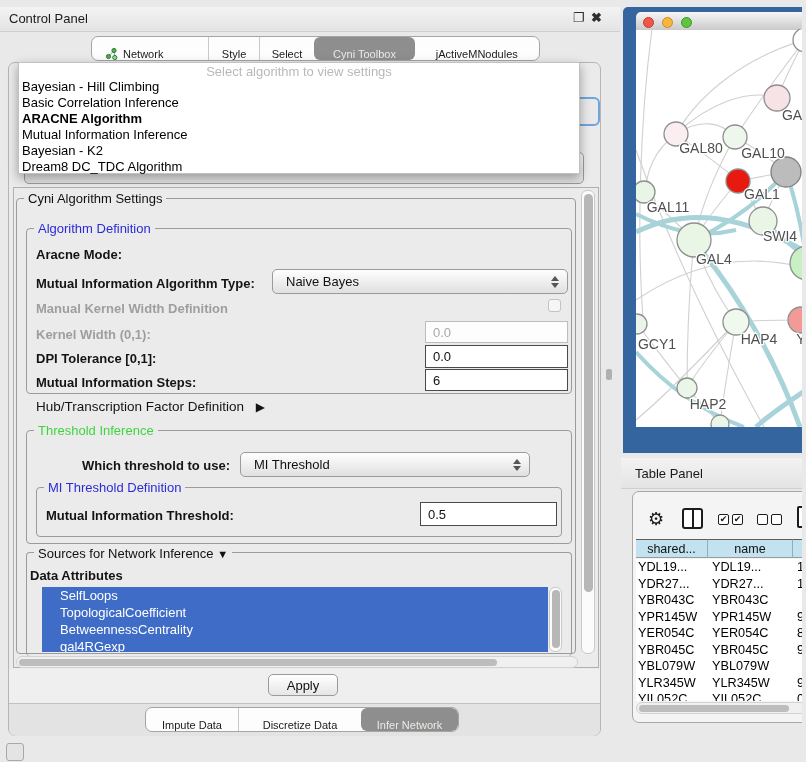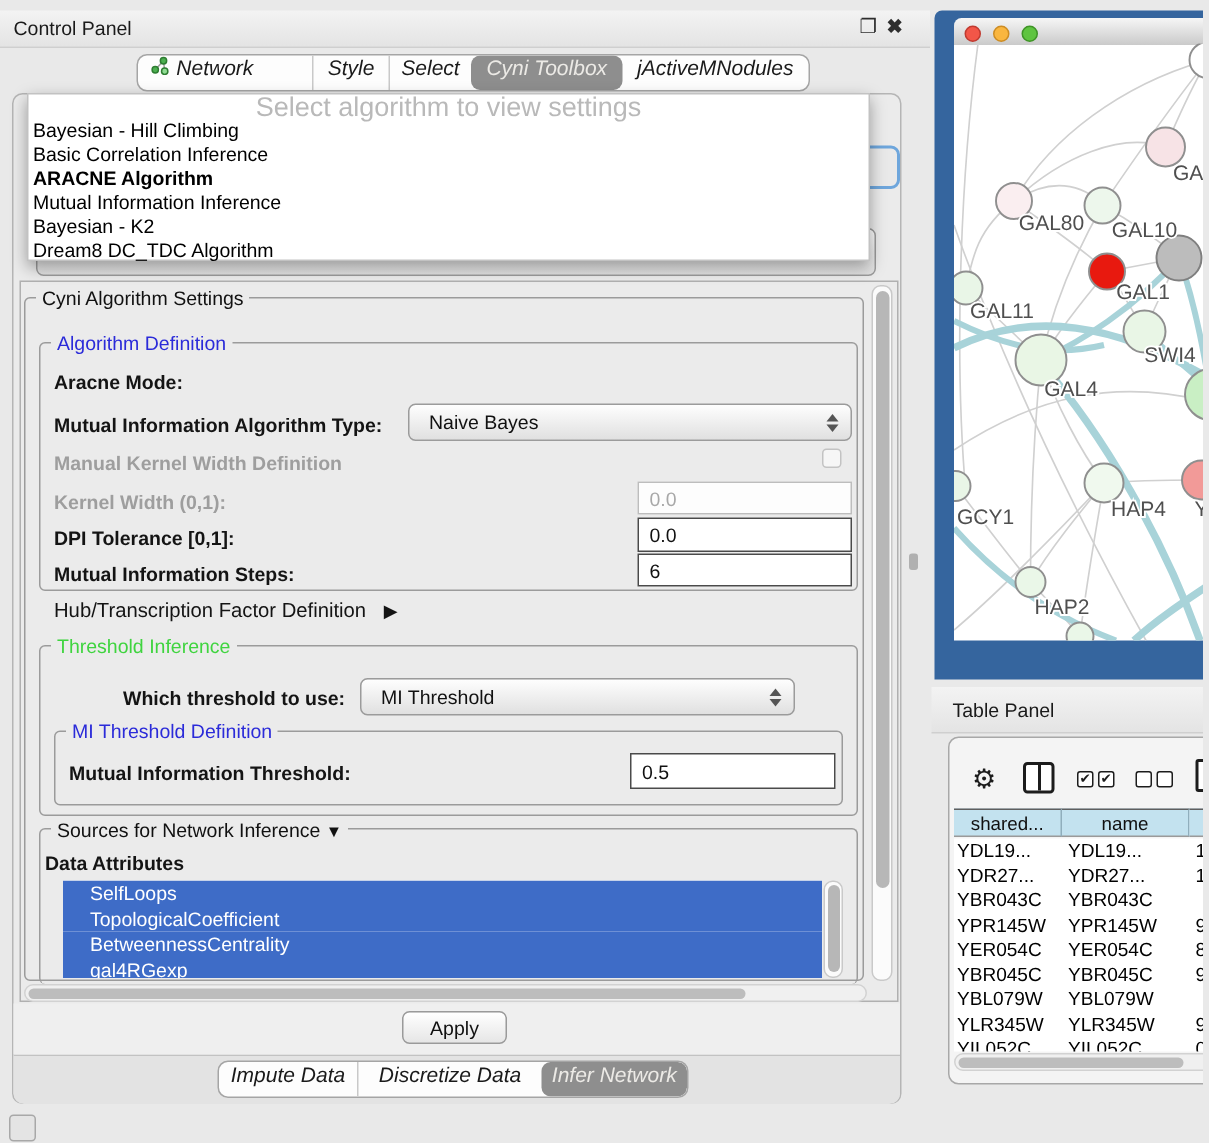--- a/index.html
+++ b/index.html
@@ -8,31 +8,31 @@
   .abs{position:absolute;}
   .lbl{position:absolute;font-size:13px;color:#141414;white-space:nowrap;}
   .b{font-weight:bold;}
   .dis{color:#9e9e9e;}
   
   .titlebar{position:absolute;background:linear-gradient(#f3f3f3,#e4e4e4);border-bottom:1px solid #cfcfcf;}
   .tb-text{position:absolute;left:9px;top:4px;font-size:13px;color:#1a1a1a;}
   .winbtn{position:absolute;top:3px;font-size:13px;color:#2e2e2e;cursor:default;}
   
   .tabbar{position:absolute;display:flex;background:#fdfdfd;border:1px solid #a5a5a5;border-radius:7px;overflow:hidden;}
-  .tab{display:flex;align-items:flex-start;justify-content:center;gap:5px;font-size:14px;color:#1a1a1a;height:100%;box-sizing:border-box;font-style:italic;}
+  .tab{display:flex;align-items:flex-end;justify-content:center;gap:5px;font-size:11px;color:#1a1a1a;height:100%;box-sizing:border-box;}
   .tab + .tab{border-left:1px solid #c9c9c9;}
   .tab.sel{background:#8e8e8e;color:#eceae6;border-left:none;border-radius:6px;}
   .tab.sel + .tab{border-left:none;}
   
   .panel{position:absolute;left:8px;top:62px;width:593px;height:674px;background:#ebebeb;
          border:1px solid #b5b5b5;border-radius:7px;box-sizing:border-box;}
   
   .popup{position:absolute;left:18px;top:62px;width:560px;height:110px;background:#fff;
          border:1px solid #c2c2c2;box-shadow:0 4px 10px rgba(0,0,0,.35);z-index:30;}
-  .popup-prompt{height:15px;line-height:15px;text-align:center;color:#b9b9b9;font-size:18px;margin-top:1px;}
+  .popup-prompt{height:15px;line-height:15px;text-align:center;color:#b9b9b9;font-size:13px;margin-top:1px;}
   .popup-opt{height:16px;line-height:16px;font-size:13px;padding-left:3px;color:#000;white-space:nowrap;}
   .popup-opt.bold{font-weight:bold;}
   
   .group{position:absolute;border:1px solid #9b9b9b;border-radius:4px;box-sizing:border-box;}
   .gtitle{position:absolute;font-size:13px;background:#ebebeb;padding:0 4px;white-space:nowrap;z-index:2;}
   .t-blue{color:#2b2bd9;}
   .t-green{color:#3fd43f;}
   
   .combo{position:absolute;background:linear-gradient(#fefefe,#e0e0e0);border:1px solid #9b9b9b;border-radius:5px;
          display:flex;align-items:center;font-size:13px;padding-left:13px;box-sizing:border-box;color:#111;}

